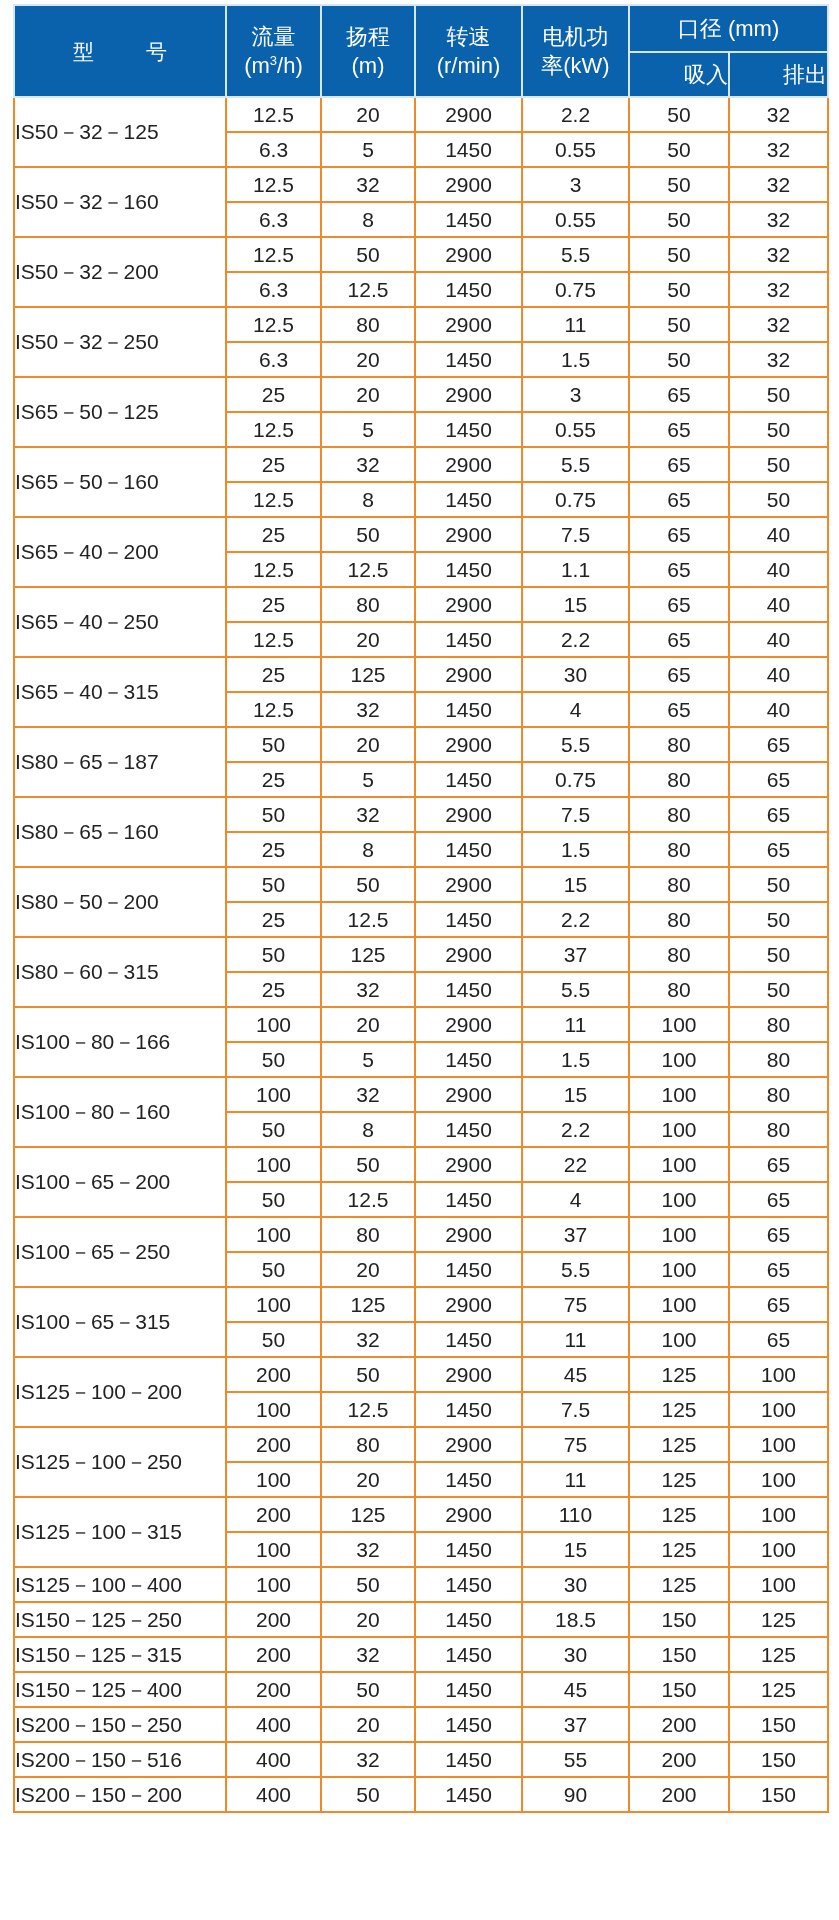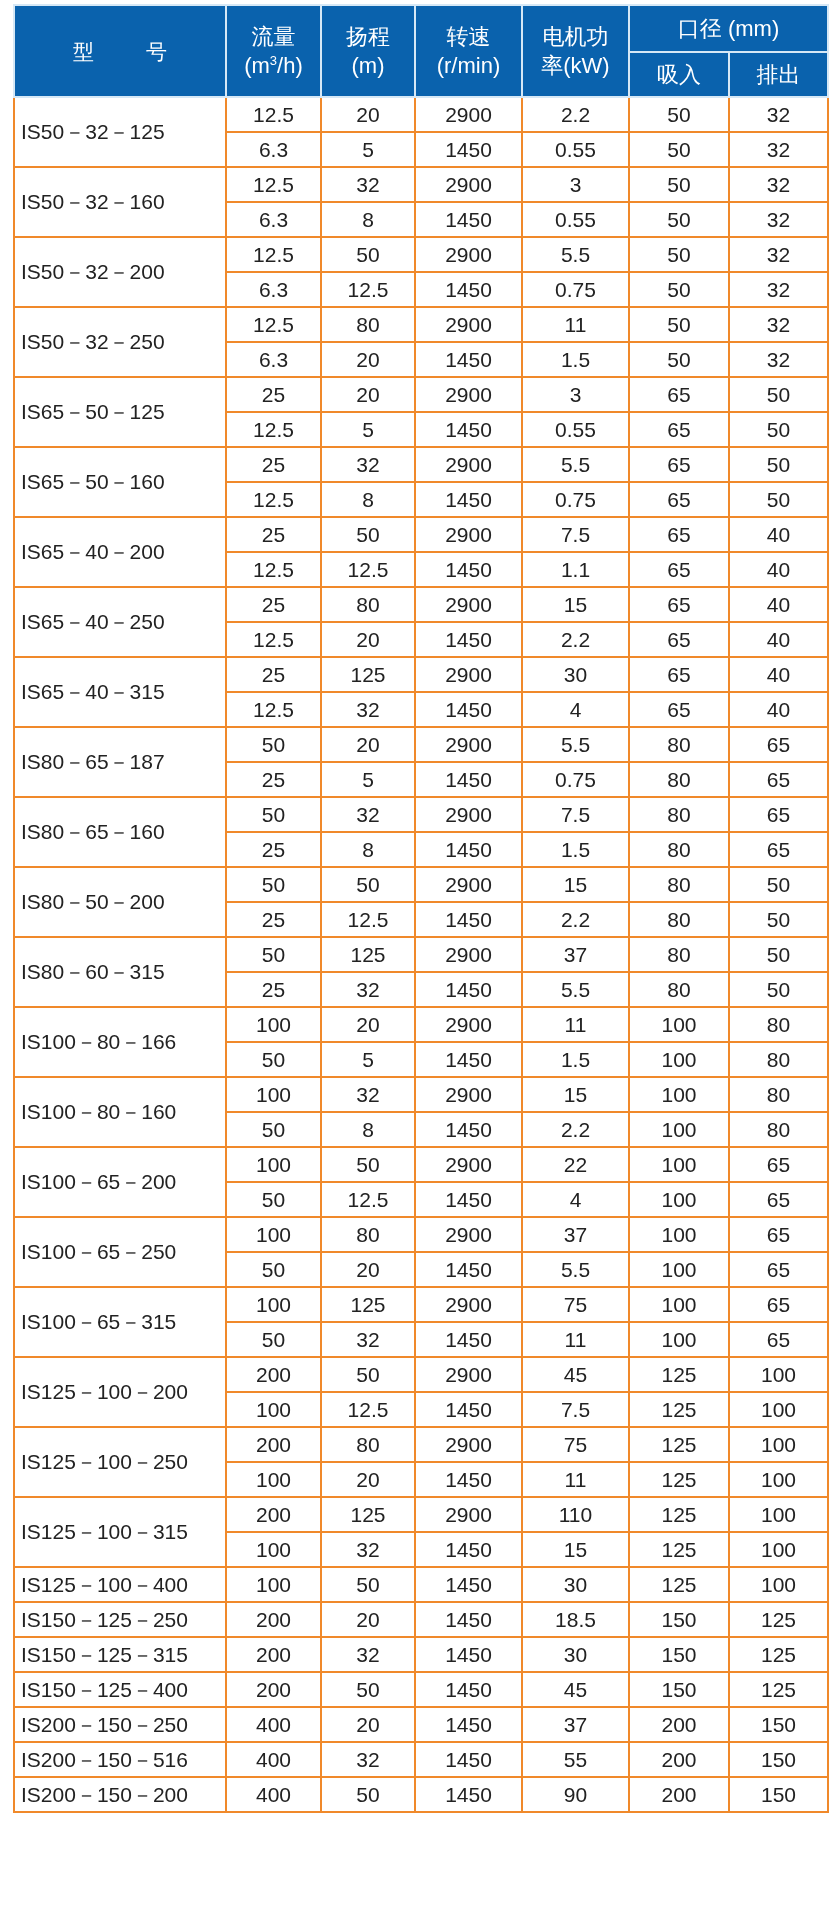--- a/index.html
+++ b/index.html
@@ -18,35 +18,35 @@
   .tbl col.c-in    { width: 100px; }
   .tbl col.c-out   { width: 99px; }
 
   .tbl thead th {
     background: #0a62ad; color: #ffffff; font-weight: normal;
     border: 2px solid #d6e8f6;
     text-align: center; vertical-align: middle;
     font-size: 22px; line-height: 29px; padding: 0;
   }
   .tbl thead tr.h1 th { height: 45px; }
-  .tbl thead tr.h2 th { height: 43px; }
+  .tbl thead tr.h2 th { height: 43px; text-align: right; }
   .tbl thead th.tall { height: 90px; }
   .tbl thead th.model-h { font-size: 21px; letter-spacing: 0; }
   .tbl thead th .sp { display: inline-block; width: 52px; }
   .tbl thead th .bold { font-weight: normal; }
   .tbl thead th sup { font-size: 13px; vertical-align: 8px; line-height: 0; }
 
   .tbl tbody td {
     border: 2px solid #f0892a;
     height: 33px; padding: 0;
     font-size: 21px; text-align: center; vertical-align: middle;
     background: #ffffff;
   }
   .tbl tbody td.model {
-    text-align: left; padding-left: 6px; font-size: 21px; white-space: nowrap;
+    text-align: left; font-size: 21px; white-space: nowrap;
   }
 </style>
 </head>
 <body>
 
 <table class="tbl">
   <colgroup>
     <col class="c-model">
       <col class="c-flow">
       <col class="c-head">

